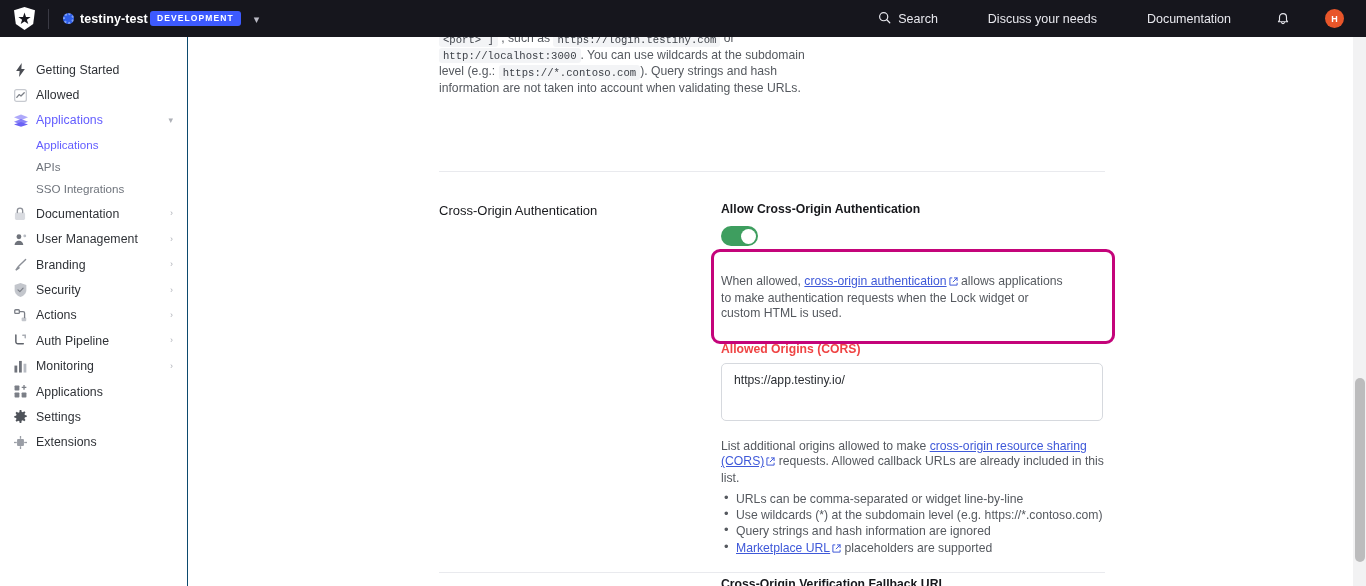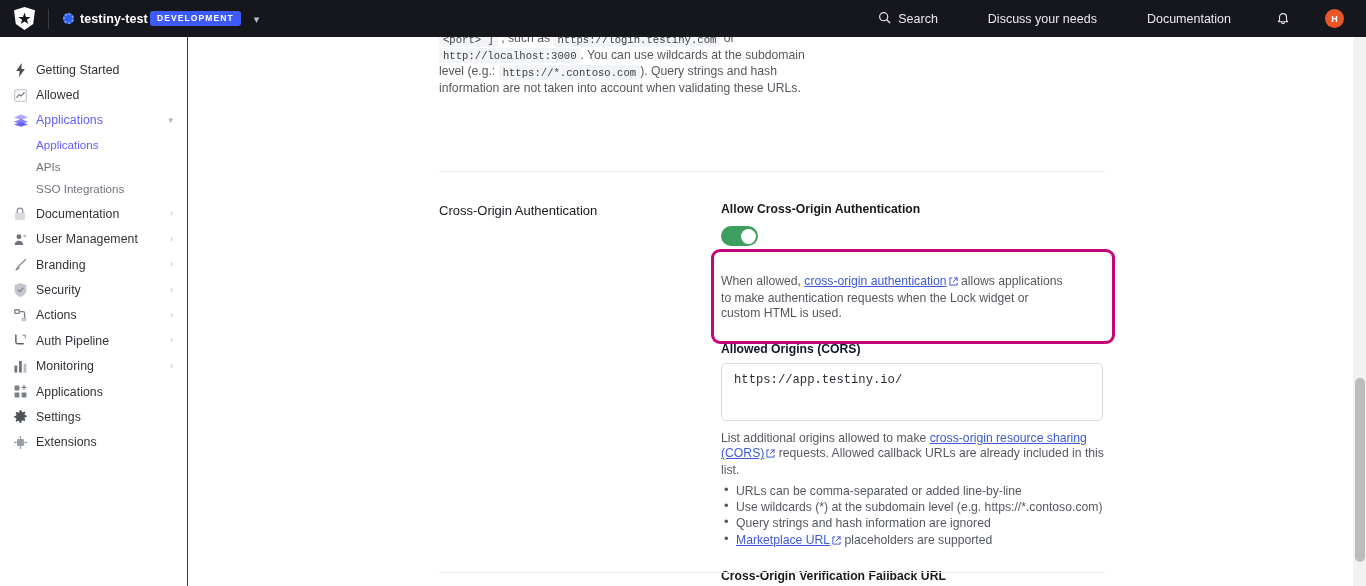--- a/index.html
+++ b/index.html
@@ -159,30 +159,30 @@
   }
 
   
   .hl-box {
     position: absolute;
     border: 3px solid #c4047a;
     border-radius: 9px;
     pointer-events: none;
   }
 
-  .cors-label { font-size: 12.2px; font-weight: 700; color: #0f172a; }
+  .cors-label { font-size: 12.2px; font-weight: 700; color: #ef4444; }
   .textarea {
     width: 382px; height: 58px;
     border: 1px solid #d6d9de; border-radius: 5px;
     background: #ffffff;
     font-size: 12.2px; color: #2b2e33;
     padding: 9px 12px;
     line-height: 15px;
     resize: none;
-    font-family: Liberation Mono, monospace;
+    font-family: Liberation Sans, sans-serif;
     outline: none;
   }
   .input {
     width: 382px; height: 27px;
     border: 1px solid #d6d9de; border-radius: 5px;
     background: #ffffff;
     font-size: 12.2px; color: #2b2e33;
     padding: 0 12px;
     font-family: "Liberation Sans", sans-serif;
     outline: none;
@@ -452,31 +452,31 @@
                 <path d="M6 1h3v3M9 1 4.6 5.4" stroke-linecap="round"></path>
               </svg></span>
           <span>allows applications to make authentication requests when the Lock widget or custom HTML is used.</span>
         </div>
 
         <div style="margin-top:20px;">
           <div class="cors-label">Allowed Origins (CORS)</div>
           <textarea class="textarea" spellcheck="false" style="margin-top: 7px;">https://app.testiny.io/</textarea>
         </div>
 
-        <div class="para" style="margin-top:6px; width:385px;">
+        <div class="para" style="margin-top:14px; width:385px;">
           <span>List additional origins allowed to make</span>
           <a class="lnk">cross-origin resource sharing (CORS)</a><span class="ext-ico"><svg width="9" height="9" viewBox="0 0 10 10" fill="none" stroke="#3f59d9" stroke-width="1.1">
                 <path d="M3.6 1H1v8h8V6.4"></path>
                 <path d="M6 1h3v3M9 1 4.6 5.4" stroke-linecap="round"></path>
               </svg></span>
           <span>requests. Allowed callback URLs are already included in this list.</span>
         </div>
 
         <ul class="bullets">
-          <li>URLs can be comma-separated or added line-by-line</li>
+          <li>URLs can be comma-separated or widget line-by-line</li>
           <li>Use wildcards (*) at the subdomain level (e.g. https://*.contoso.com)</li>
           <li>Query strings and hash information are ignored</li>
           <li>
             <a class="lnk">Marketplace URL</a><span class="ext-ico"><svg width="9" height="9" viewBox="0 0 10 10" fill="none" stroke="#3f59d9" stroke-width="1.1">
                   <path d="M3.6 1H1v8h8V6.4"></path>
                   <path d="M6 1h3v3M9 1 4.6 5.4" stroke-linecap="round"></path>
                 </svg></span>
             <span>placeholders are supported</span>
           </li>
         </ul>

